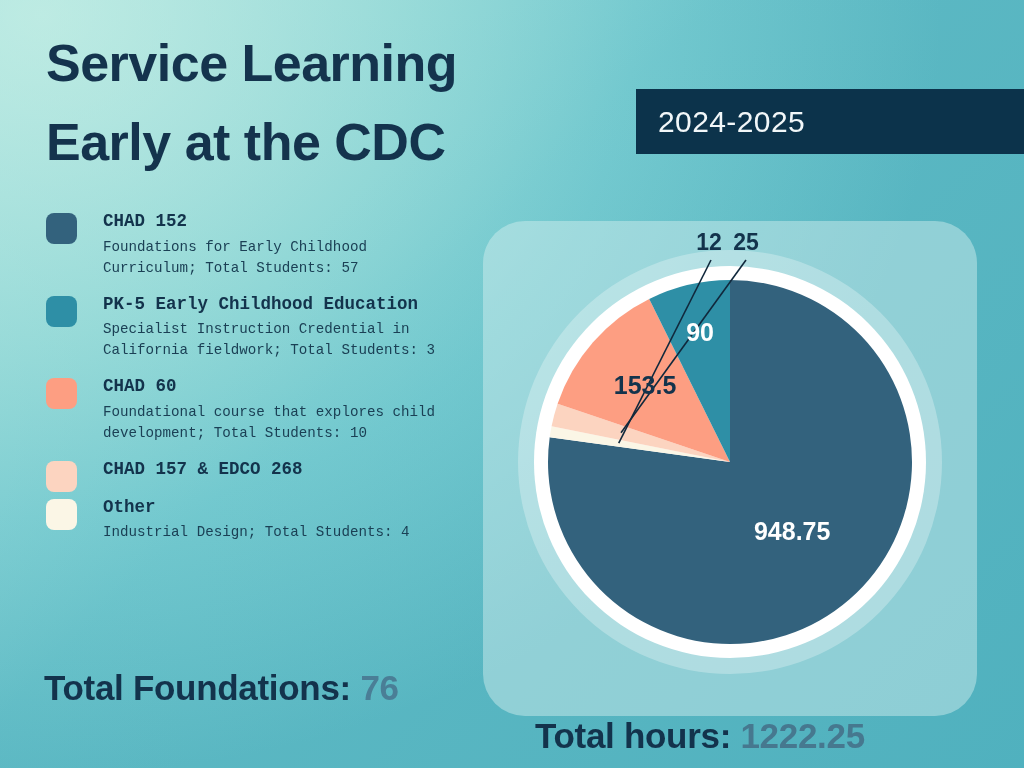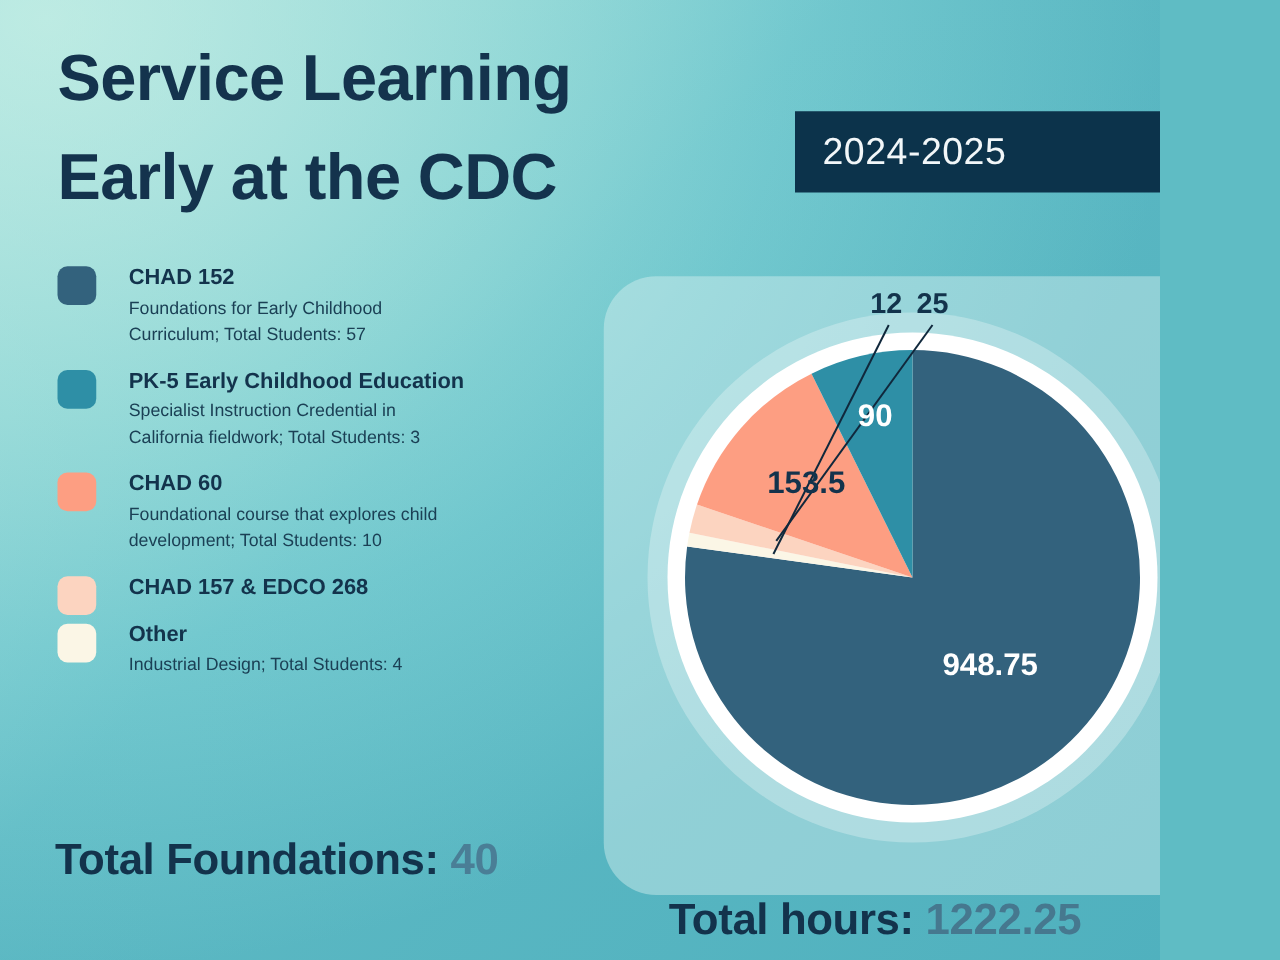--- a/index.html
+++ b/index.html
@@ -8,21 +8,21 @@
   }
   body {
     width: 1024px;
     height: 768px;
     overflow: hidden;
     font-family: "Liberation Sans", sans-serif;
     background: #5fbcc4;
   }
   #poster {
     position: relative;
-    width: 928px;
+    width: 1024px;
     height: 768px;
     background:
       radial-gradient(ellipse 900px 760px at 4% 2%, #bdeae2 0%, #a7e0dc 18%, #8ad4d4 42%, #6ec6cd 66%, #55b4c0 100%);
     overflow: hidden;
   }
   #poster::after {
     content: "";
     position: absolute;
     inset: 0;
     background: linear-gradient(135deg, rgba(190,236,228,0.55) 0%, rgba(150,220,220,0.12) 40%, rgba(60,165,184,0.20) 100%);
@@ -64,20 +64,21 @@
     letter-spacing: 0.4px;
   }
 
   
   .legend {
     position: absolute;
     left: 46px;
     top: 210px;
     width: 420px;
     z-index: 5;
+    font-family: Liberation Mono, monospace;
   }
   .legend-item {
     position: relative;
     padding-left: 57px;
     margin-bottom: 14px;
   }
   .swatch {
     position: absolute;
     left: 0;
     top: 3px;
@@ -229,21 +230,21 @@
         <text class="slice-label" text-anchor="middle" dominant-baseline="middle" x="792.18" y="533.35" fill="#ffffff">948.75</text>
         <text class="callout-label" text-anchor="middle" dominant-baseline="middle" x="709" y="244" fill="#13334c">12</text>
         <text class="callout-label" text-anchor="middle" dominant-baseline="middle" x="746" y="244" fill="#13334c">25</text>
         <text class="slice-label" text-anchor="middle" dominant-baseline="middle" x="645.05" y="387.72" fill="#13334c">153.5</text>
         <text class="slice-label" text-anchor="middle" dominant-baseline="middle" x="700.12" y="334.41" fill="#ffffff">90</text>
       </g>
   </svg>
 
   <div class="total-volunteers">
     <span>Total Foundations:</span>
-    <span class="num">40</span>
+    <span class="num">76</span>
   </div>
 
   <div class="total-hours">
     <span>Total hours:</span>
     <span class="num">1222.25</span>
   </div>
 
 </div>
 
 </body></html>

